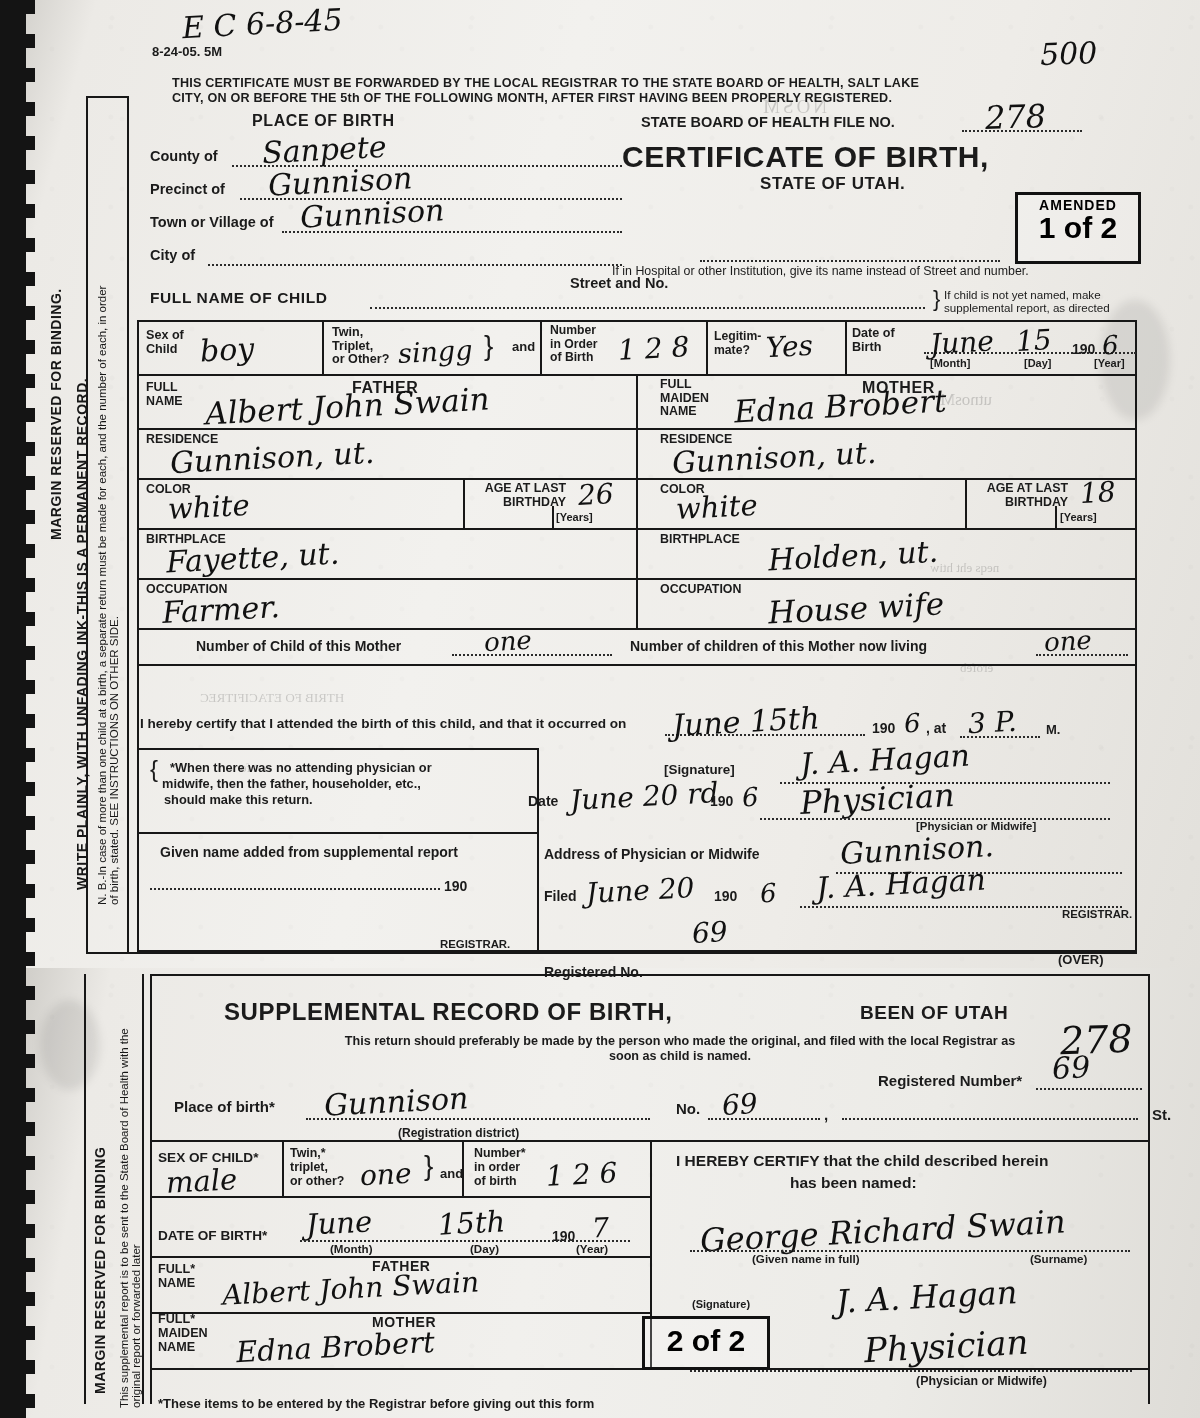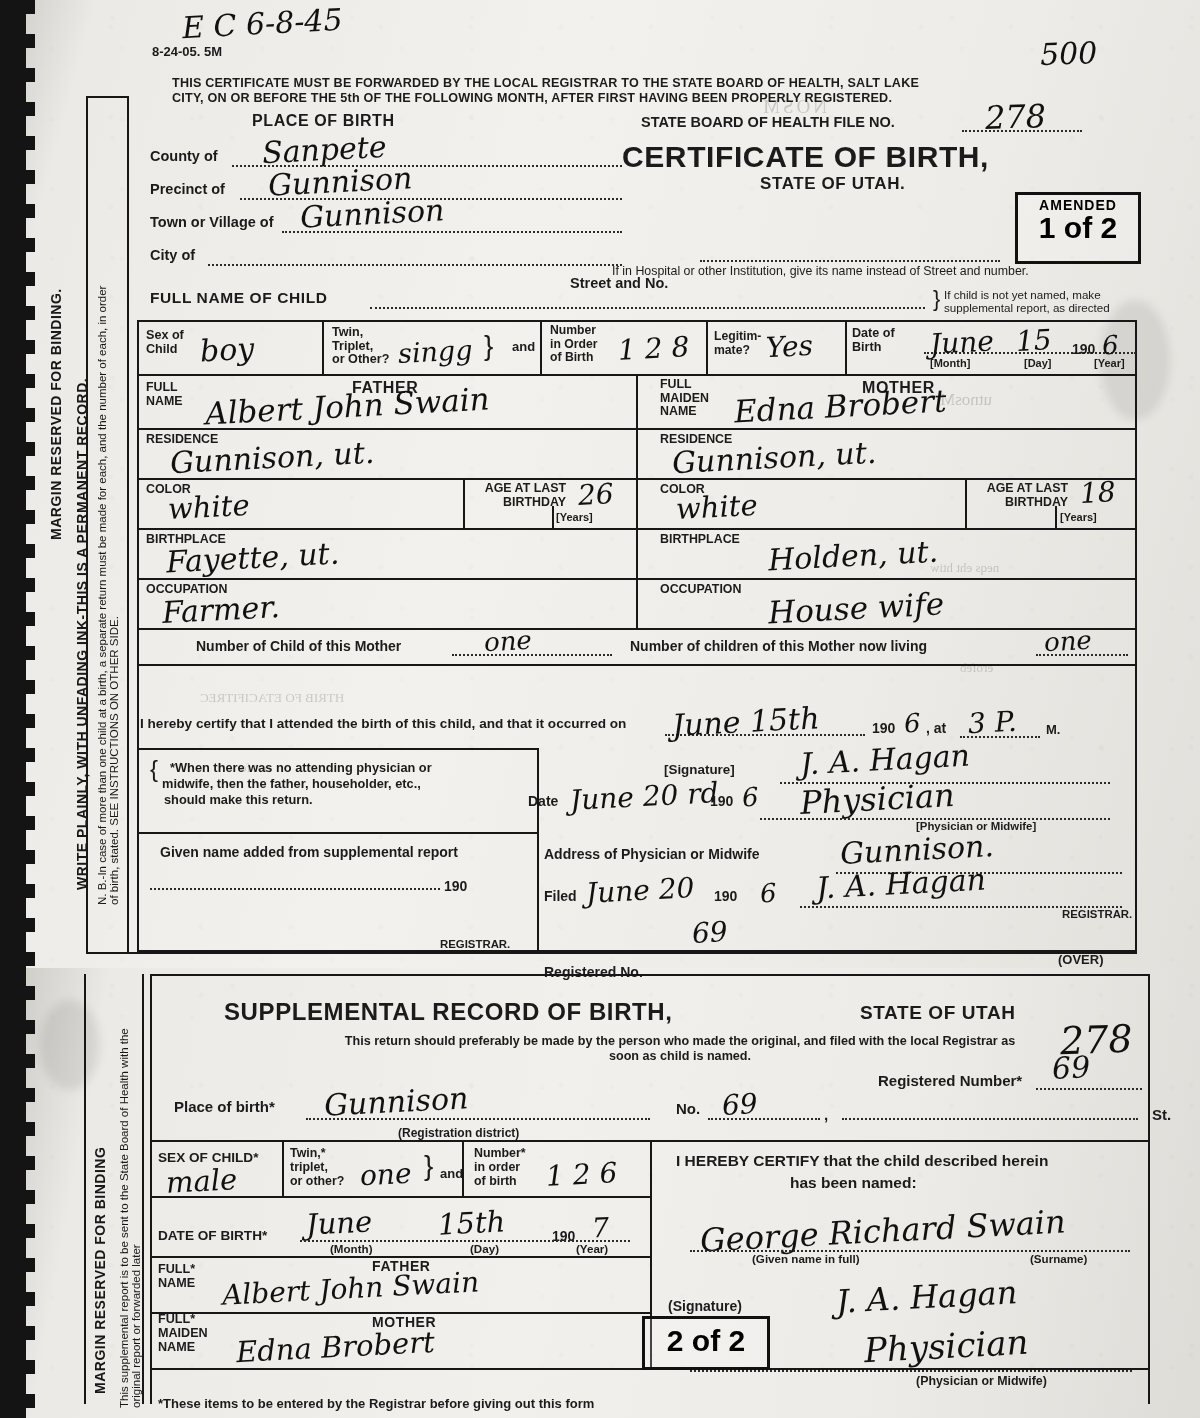--- a/index.html
+++ b/index.html
@@ -273,21 +273,21 @@
   <div class="vline" style="left:86px;top:96px;height:856px;"></div>
   <div class="vline" style="left:127px;top:96px;height:856px;"></div>
   <div class="hline" style="left:86px;top:96px;width:41px;"></div>
   <div class="hline" style="left:86px;top:952px;width:1051px;"></div>
 
   <div class="hline" style="left:150px;top:974px;width:1000px;"></div>
   <div class="vline" style="left:150px;top:974px;height:430px;"></div>
   <div class="vline" style="left:1148px;top:974px;height:430px;"></div>
 
   <div class="p b ls" style="left:224px;top:998px;font-size:24px;">SUPPLEMENTAL RECORD OF BIRTH,</div>
-  <div class="p b ls" style="left:860px;top:1002px;font-size:19px;">STATE OF UTAH</div>
+  <div class="p b ls" style="left:860px;top:1002px;font-size:19px;">BEEN OF UTAH</div>
   <div class="p b" style="left:330px;top:1034px;width:700px;font-size:12.6px;line-height:15px;text-align:center;">This return should preferably be made by the person who made the original, and filed with the local Registrar as soon as child is named.</div>
 
   <div class="hw hw2" style="left:1060px;top:1018px;font-size:38px;">278</div>
   <div class="p b" style="left:878px;top:1072px;font-size:15px;">Registered Number*</div>
   <div class="dots" style="left:1036px;top:1088px;width:106px;"></div>
   <div class="hw" style="left:1052px;top:1050px;font-size:30px;">69</div>
 
   <div class="p b" style="left:174px;top:1098px;font-size:15px;">Place of birth*</div>
   <div class="dots" style="left:306px;top:1118px;width:344px;"></div>
   <div class="hw" style="left:324px;top:1084px;font-size:30px;">Gunnison</div>
@@ -344,21 +344,21 @@
   <div class="hw" style="left:236px;top:1330px;font-size:29px;">Edna Brobert</div>
 
   <div class="p b" style="left:676px;top:1152px;font-size:15.5px;">I HEREBY CERTIFY that the child described herein</div>
   <div class="p b" style="left:790px;top:1174px;font-size:15.5px;">has been named:</div>
 
   <div class="hw" style="left:700px;top:1212px;font-size:32px;">George Richard Swain</div>
   <div class="dots" style="left:690px;top:1250px;width:440px;"></div>
   <div class="p b" style="left:752px;top:1252px;font-size:11.6px;">(Given name in full)</div>
   <div class="p b" style="left:1030px;top:1252px;font-size:11.6px;">(Surname)</div>
 
-  <div class="p b" style="left:668px;top:1298px;font-size:14px;">(Signature)</div>
+  <div class="p b" style="left:692px;top:1298px;font-size:11px;">(Signature)</div>
   <div class="hw" style="left:836px;top:1278px;font-size:32px;">J. A. Hagan</div>
   <div class="hw" style="left:864px;top:1326px;font-size:34px;">Physician</div>
   <div class="dots" style="left:690px;top:1370px;width:442px;"></div>
   <div class="p b" style="left:916px;top:1374px;font-size:12.4px;">(Physician or Midwife)</div>
 
   <div class="stamp" style="left:622px;top:1316px;width:122px;height:48px;margin-left:20px;">
     <div class="n" style="font-size:30px;line-height:44px;">2 of 2</div>
   </div>
 
   <div class="p b" style="left:158px;top:1396px;font-size:13px;">*These items to be entered by the Registrar before giving out this form</div>

